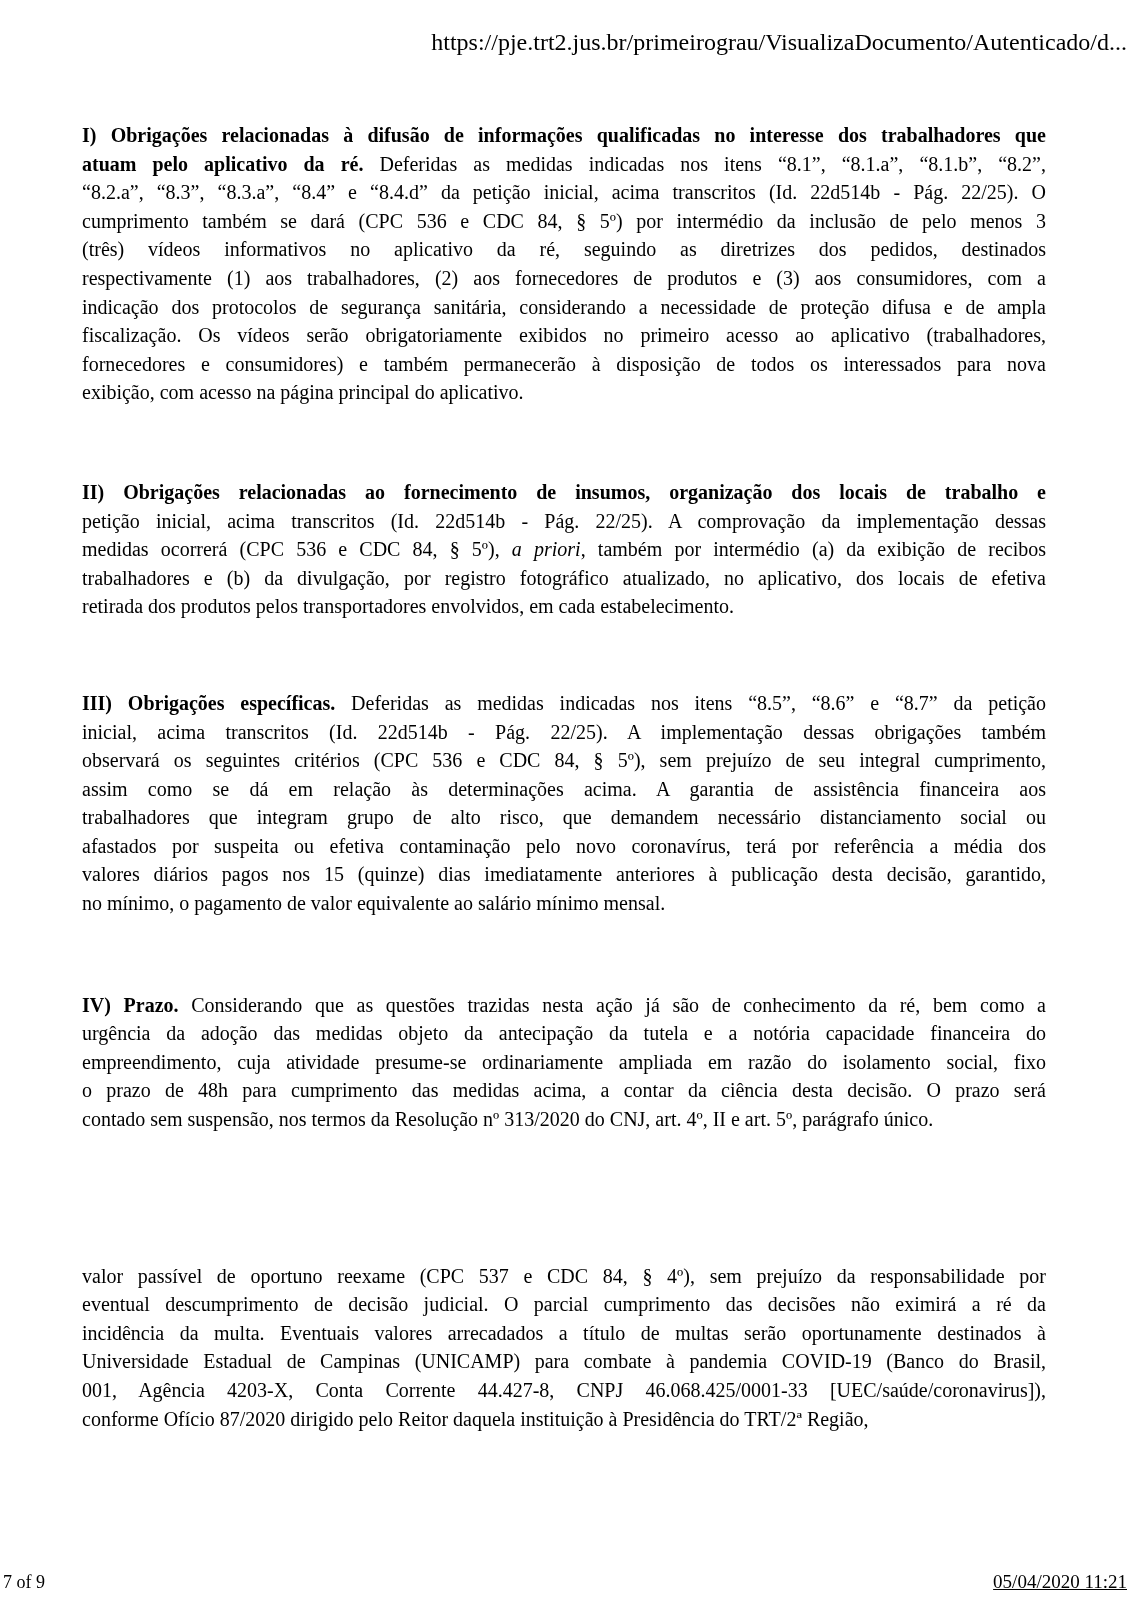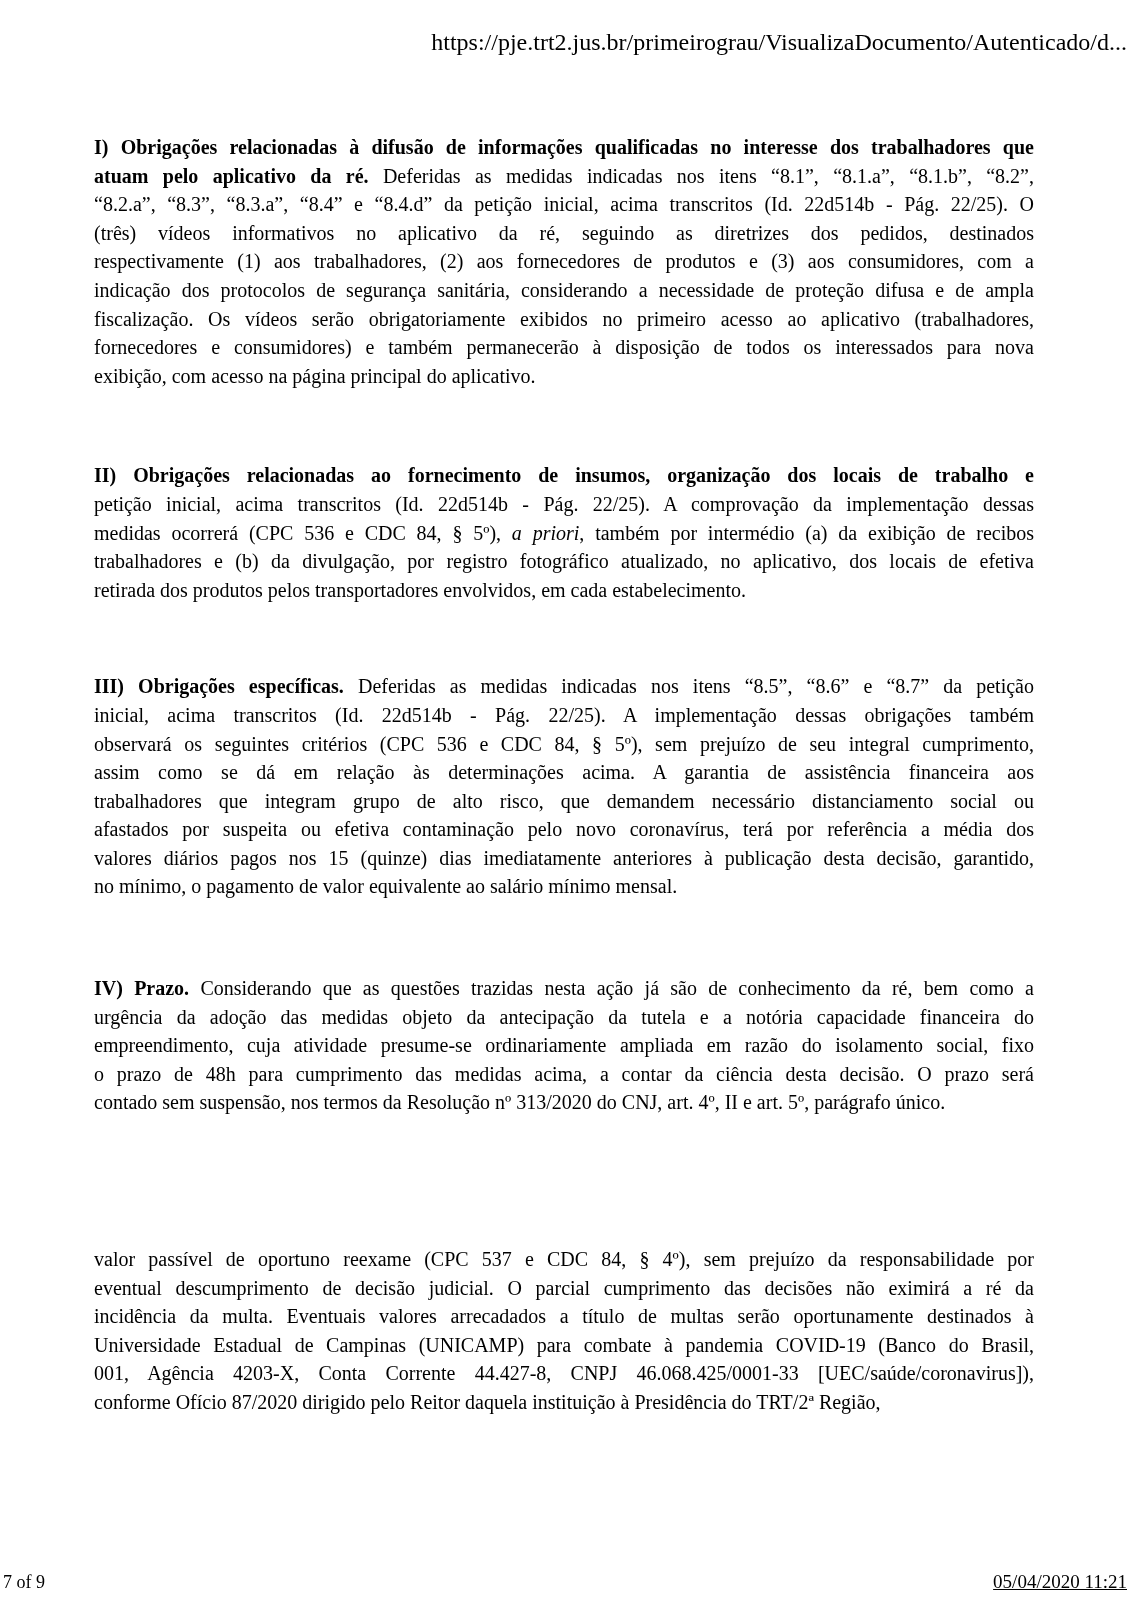--- a/index.html
+++ b/index.html
@@ -22,21 +22,21 @@
     margin-top: 28px;
   }
   .content {
     position: absolute;
     left: 78px;
     top: 117px;
     width: 972px;
     font-size: 20px;
     line-height: 28.6px;
   }
-  .para { margin: 16px; }
+  .para { margin: 4px; }
   .para:nth-child(1) { margin-bottom: 71px; }
   .para:nth-child(2) { margin-bottom: 68px; }
   .para:nth-child(3) { margin-bottom: 73px; }
   .para:nth-child(4) { margin-bottom: 128px; }
   .line {
     text-align: justify;
     text-align-last: justify;
   }
   .line.last { text-align-last: left; font-family: Liberation Serif, serif; }
   .line b { font-weight: bold; }
@@ -61,20 +61,21 @@
 </head>
 <body>
 
 <div class="header-url">https://pje.trt2.jus.br/primeirograu/VisualizaDocumento/Autenticado/d...</div>
 
 <div class="content">
     <div class="para">
       <div class="line"><b>I) Obrigações relacionadas à difusão de informações qualificadas no interesse dos trabalhadores que</b></div>
       <div class="line"><b>atuam pelo aplicativo da ré.</b><span> Deferidas as medidas indicadas nos itens “8.1”, “8.1.a”, “8.1.b”, “8.2”,</span></div>
       <div class="line"><span>“8.2.a”, “8.3”, “8.3.a”, “8.4” e “8.4.d” da petição inicial, acima transcritos (Id. 22d514b - Pág. 22/25). O</span></div>
+      <div class="line"><span>cumprimento também se dará (CPC 536 e CDC 84, § 5º) por intermédio da inclusão de pelo menos 3</span></div>
       <div class="line"><span>(três) vídeos informativos no aplicativo da ré, seguindo as diretrizes dos pedidos, destinados</span></div>
       <div class="line"><span>respectivamente (1) aos trabalhadores, (2) aos fornecedores de produtos e (3) aos consumidores, com a</span></div>
       <div class="line"><span>indicação dos protocolos de segurança sanitária, considerando a necessidade de proteção difusa e de ampla</span></div>
       <div class="line"><span>fiscalização. Os vídeos serão obrigatoriamente exibidos no primeiro acesso ao aplicativo (trabalhadores,</span></div>
       <div class="line"><span>fornecedores e consumidores) e também permanecerão à disposição de todos os interessados para nova</span></div>
       <div class="line last"><span>exibição, com acesso na página principal do aplicativo.</span></div>
     </div>
     <div class="para">
       <div class="line"><b>II) Obrigações relacionadas ao fornecimento de insumos, organização dos locais de trabalho e</b></div>
       <div class="line"><span>petição inicial, acima transcritos (Id. 22d514b - Pág. 22/25). A comprovação da implementação dessas</span></div>

